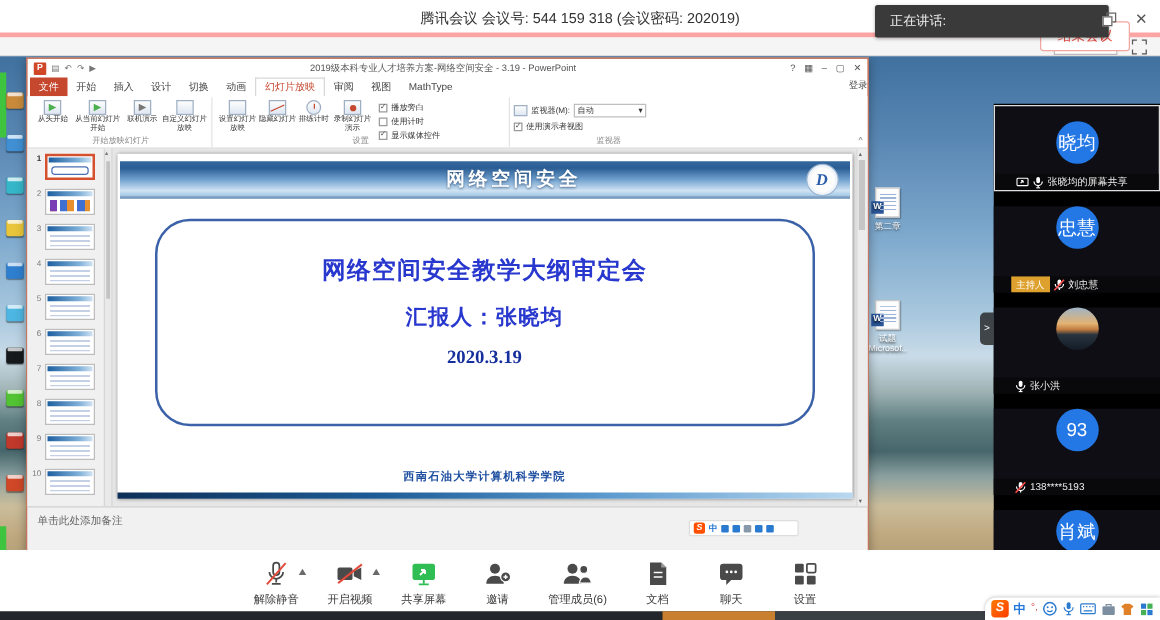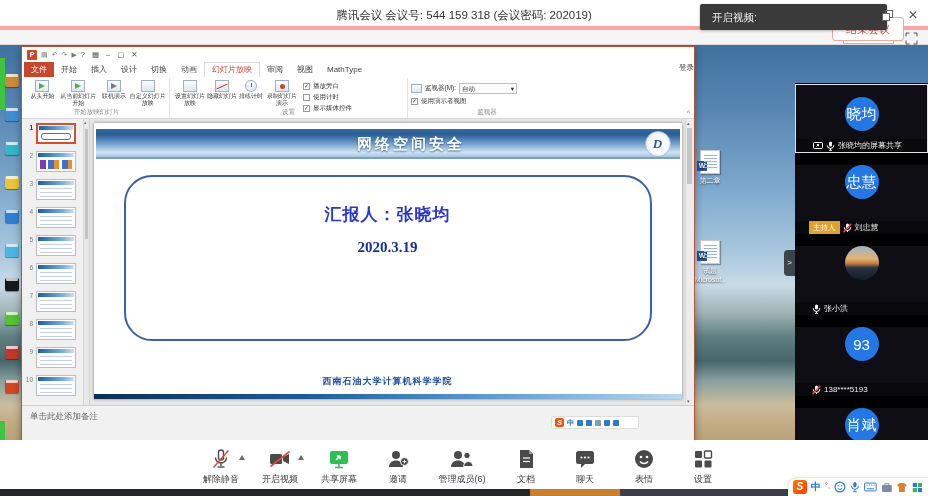--- a/index.html
+++ b/index.html
@@ -187,21 +187,21 @@
     <span class="ic-restore"></span>
     <span class="ic-close">✕</span>
   </div>
   <div class="subbar"></div>
   <div class="timerbox">01:12:40</div>
   <div class="fsbtn">
     <svg width="13" height="13" viewBox="0 0 13 13">
         <path d="M1 4.5V1h3.5M8.5 1H12v3.5M12 8.5V12H8.5M4.5 12H1V8.5" stroke="#555" fill="none"></path>
       </svg>
   </div>
-  <div class="speak-tip">开启视频:</div>
+  <div class="speak-tip">正在讲话:</div>
 
   <div class="shared">
     <div class="greenstrip gs1"></div>
     <div class="greenstrip gs2"></div>
 
     <div class="dicons">
       <div class="dicon" style="background:#c98a3a"></div>
       <div class="dicon" style="background:#3f8fd2"></div>
       <div class="dicon" style="background:#35b6c9"></div>
       <div class="dicon" style="background:#e8c53a"></div>
@@ -229,20 +229,21 @@
 
     <div class="ppt">
       <div class="ppt-tb">
         <span class="ppt-logo">P</span>
         <span class="qat">
           <span>▤</span>
             <span>↶</span>
             <span>↷</span>
             <span>▶</span>
         </span>
+        <span class="ppt-title">2019级本科专业人才培养方案-网络空间安全 - 3.19 - PowerPoint</span>
         <span class="ppt-ctl">
           <span>?</span>
           <span>▦</span>
           <span>–</span>
           <span>▢</span>
           <span>✕</span>
         </span>
       </div>
       <div class="ppt-signin">登录</div>
 
@@ -392,20 +393,21 @@
             </div>
         </div>
 
         <div class="sarea">
           <div class="slide">
             <div class="shead">
               <div class="t">网络空间安全</div>
               <div class="slogo">D</div>
             </div>
             <div class="sbox">
+              <div class="l1">网络空间安全教学大纲审定会</div>
               <div class="l2">汇报人：张晓均</div>
               <div class="l3">2020.3.19</div>
             </div>
             <div class="sfoot">西南石油大学计算机科学学院</div>
             <div class="sbot"></div>
           </div>
         </div>
 
         <div class="vscroll">
           <span class="up">▴</span>
@@ -564,29 +566,20 @@
       </div>
       <div class="mbtn">
         <svg width="24" height="22" viewBox="0 0 24 22">
             <rect x="3" y="3" width="18" height="13" rx="2.5" fill="#4a4a4a"></rect>
             <polygon points="8,16 8,20 12,16" fill="#4a4a4a"></polygon>
             <circle cx="8.5" cy="9.5" r="1.1" fill="#fff"></circle>
             <circle cx="12" cy="9.5" r="1.1" fill="#fff"></circle>
             <circle cx="15.5" cy="9.5" r="1.1" fill="#fff"></circle>
           </svg>
         <span class="lbl">聊天</span>
-      </div>
-      <div class="mbtn">
-        <svg width="22" height="22" viewBox="0 0 22 22">
-            <circle cx="11" cy="11" r="9" fill="#4a4a4a"></circle>
-            <circle cx="8" cy="9" r="1.3" fill="#fff"></circle>
-            <circle cx="14" cy="9" r="1.3" fill="#fff"></circle>
-            <path d="M7 13.5a5 5 0 0 0 8 0" stroke="#fff" stroke-width="1.4" fill="none"></path>
-          </svg>
-        <span class="lbl">表情</span>
       </div>
       <div class="mbtn">
         <svg width="22" height="22" viewBox="0 0 22 22">
             <rect x="3" y="3" width="7" height="7" rx="1" fill="#4a4a4a"></rect>
             <rect x="12.5" y="3" width="7" height="7" rx="1" fill="none" stroke="#4a4a4a" stroke-width="1.4"></rect>
             <rect x="3" y="12.5" width="7" height="7" rx="1" fill="#4a4a4a"></rect>
             <rect x="12.5" y="12.5" width="7" height="7" rx="1" fill="#4a4a4a"></rect>
           </svg>
         <span class="lbl">设置</span>
       </div>

